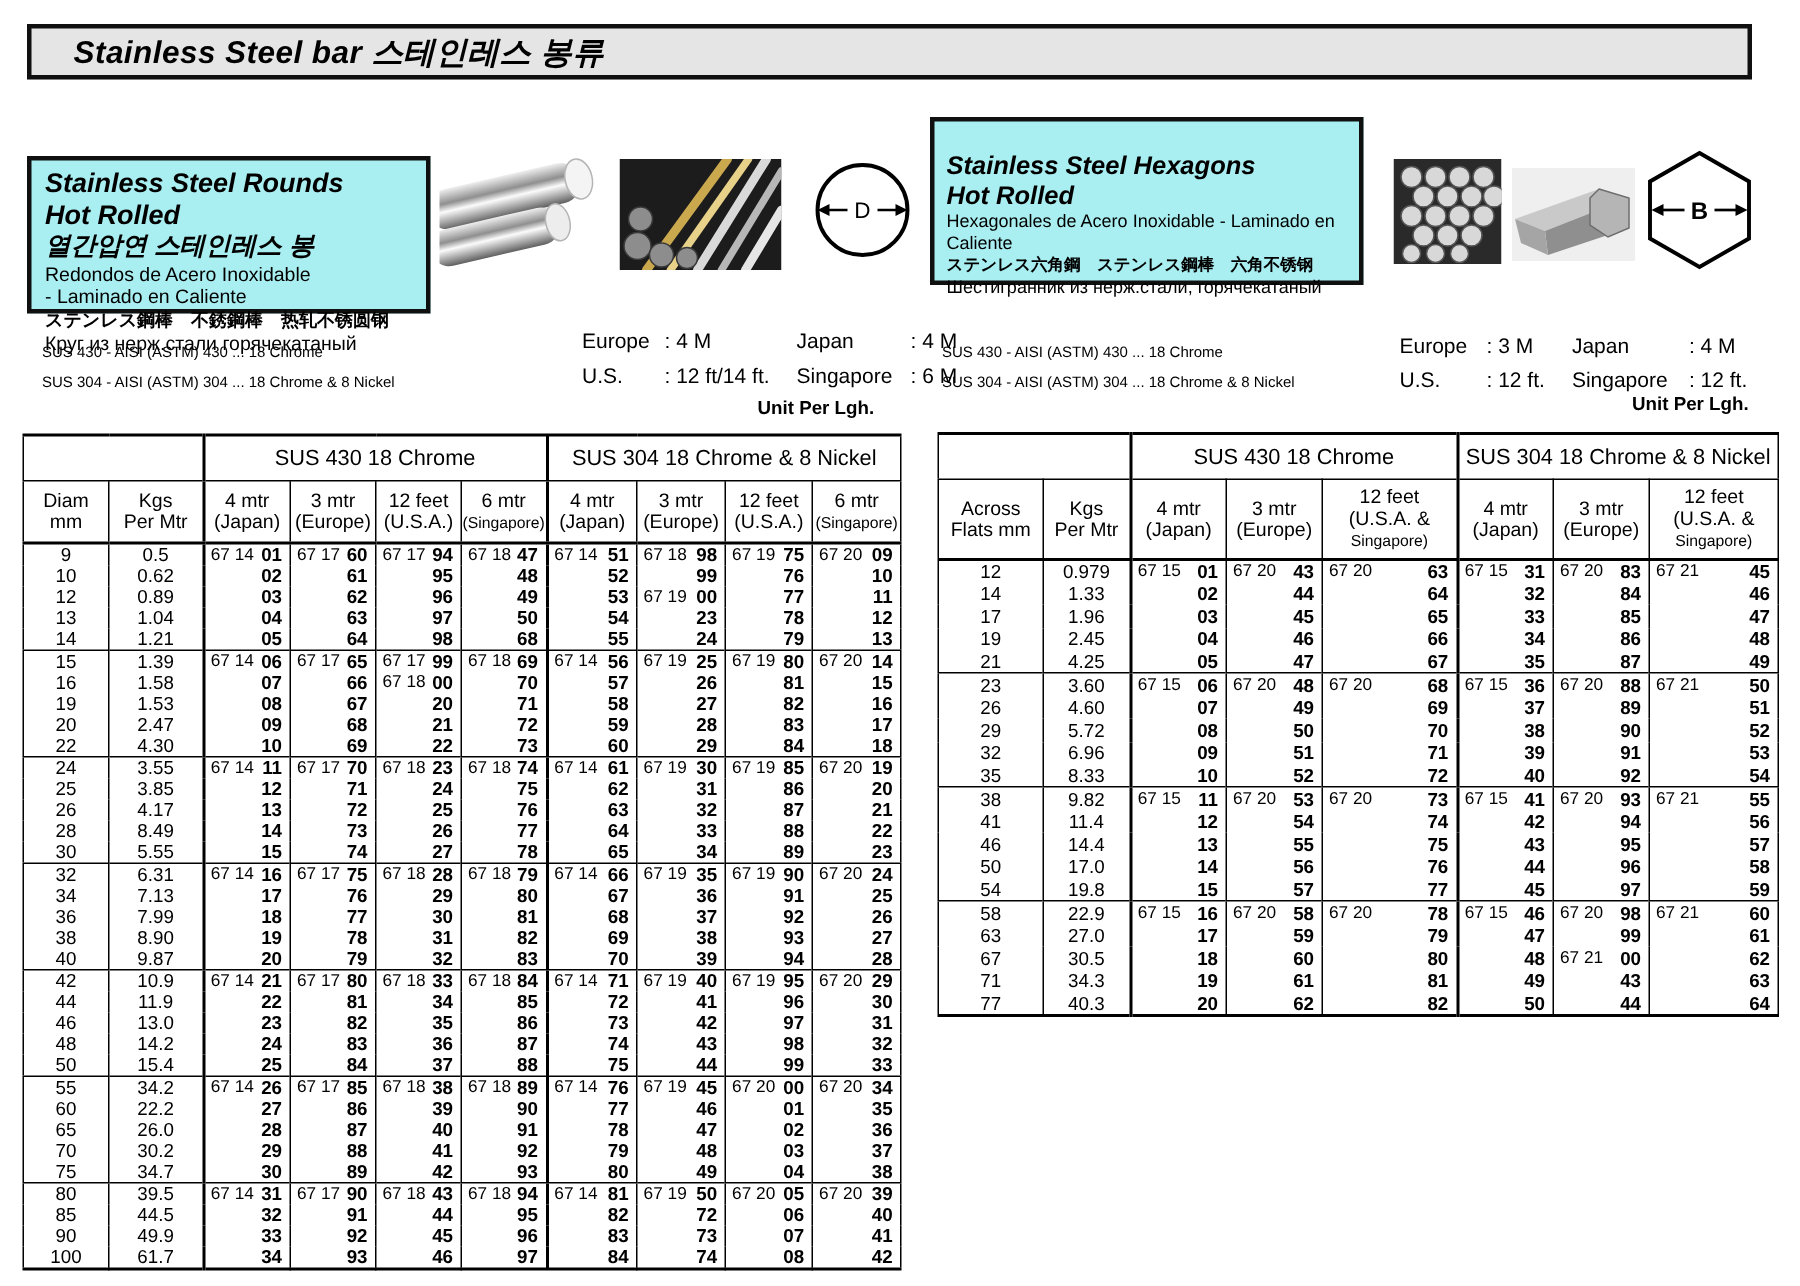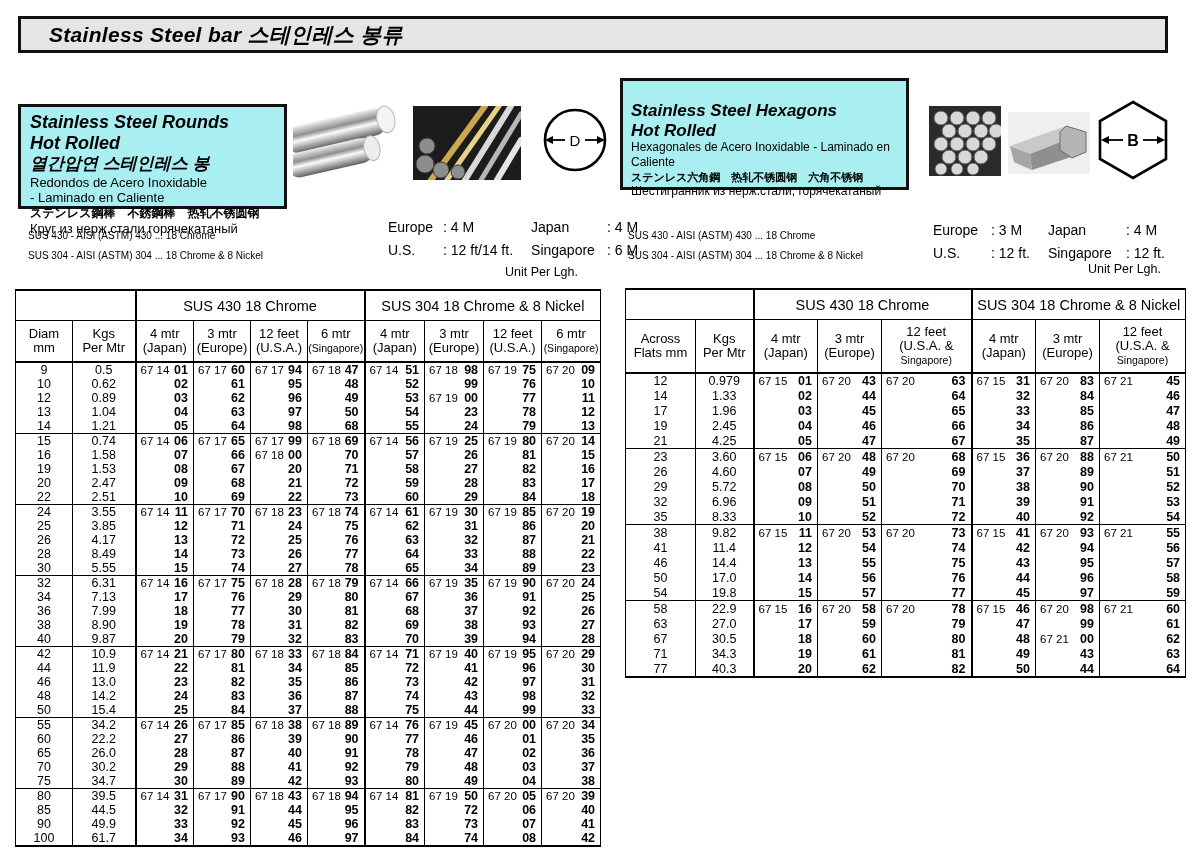--- a/index.html
+++ b/index.html
@@ -30,21 +30,21 @@
   
   .spec{position:absolute;font-size:10px;line-height:20px;}
   .lengths{position:absolute;display:grid;grid-template-columns:auto auto;grid-column-gap:18px;
            font-size:14px;line-height:23px;}
   .lengths .it{display:flex;}
   .lengths .lab{display:inline-block;}
   #rounds-lengths .c1 .lab{min-width:55px;}
   #rounds-lengths .c2 .lab{min-width:76px;}
   #hex-lengths .c1 .lab{min-width:58px;}
   #hex-lengths .c2 .lab{min-width:78px;}
-  .unitnote{position:absolute;font-size:12.5px;}
+  .unitnote{position:absolute;font-size:12.5px;font-weight:bold;}
 
   
   table.pt{position:absolute;border-collapse:collapse;table-layout:fixed;
            border-left:1.5px solid #000;border-right:1.5px solid #000;
            border-top:2px solid #000;border-bottom:2.5px solid #000;}
   table.pt th,table.pt td{padding:0;margin:0;font-weight:normal;overflow:hidden;white-space:nowrap;}
   .corner{border-bottom:1.5px solid #000;}
   .gh{font-size:14.5px;font-weight:bold;text-align:center;border-bottom:1.5px solid #000;height:29px;}
   .sh{font-size:13px;line-height:1.1;text-align:center;border-bottom:2.5px solid #000;}
   #rounds-table .sh{height:40px;}
@@ -119,21 +119,21 @@
     <polygon points="4,34 12,30 12,38" fill="#000"></polygon>
     <line x1="44" y1="34" x2="60" y2="34" stroke="#000" stroke-width="1.8"></line>
     <polygon points="64,34 56,30 56,38" fill="#000"></polygon>
     <text x="34" y="39.5" text-anchor="middle" font-size="15" font-family="Liberation Sans, sans-serif">D</text>
   </svg>
 
   <div class="infobox" id="hex-box">
     <div class="bx-t">Stainless Steel Hexagons</div>
     <div class="bx-t">Hot Rolled</div>
     <div class="bx-sm">Hexagonales de Acero Inoxidable - Laminado en Caliente</div>
-    <div class="bx-cjk">ステンレス六角鋼　热轧不锈圆钢　六角不锈钢</div>
+    <div class="bx-cjk">ステンレス六角鋼　ステンレス鋼棒　六角不锈钢</div>
     <div class="bx-sm">Шестигранник из нерж.стали, горячекатаный</div>
   </div>
 
   <svg class="photo" style="left:929px;top:106px;" width="72" height="70">
     <rect width="72" height="70" fill="#2a2a2a"></rect>
     <g fill="#d8d8d8" stroke="#555" stroke-width="1">
       <circle cx="12" cy="12" r="7"></circle>
         <circle cx="28" cy="12" r="7"></circle>
         <circle cx="44" cy="12" r="7"></circle>
         <circle cx="60" cy="12" r="7"></circle>
@@ -478,21 +478,21 @@
           <td class="vt">
             <div class="pc">
               <b>13</b>
             </div>
           </td>
         </tr>
       </tbody>
       <tbody>
         <tr>
           <td class="dc gt ">15</td>
-          <td class="dc gt vt">0.74</td>
+          <td class="dc gt vt">1.39</td>
           <td class="vT gt">
             <div class="pc">
               <span class="pre">67 14</span>
               <b>06</b>
             </div>
           </td>
           <td class="vt gt">
             <div class="pc">
               <span class="pre">67 17</span>
               <b>65</b>
@@ -663,21 +663,21 @@
             </div>
           </td>
           <td class="vt">
             <div class="pc">
               <b>17</b>
             </div>
           </td>
         </tr>
         <tr>
           <td class="dc ">22</td>
-          <td class="dc vt">2.51</td>
+          <td class="dc vt">4.30</td>
           <td class="vT">
             <div class="pc">
               <b>10</b>
             </div>
           </td>
           <td class="vt">
             <div class="pc">
               <b>69</b>
             </div>
           </td>

